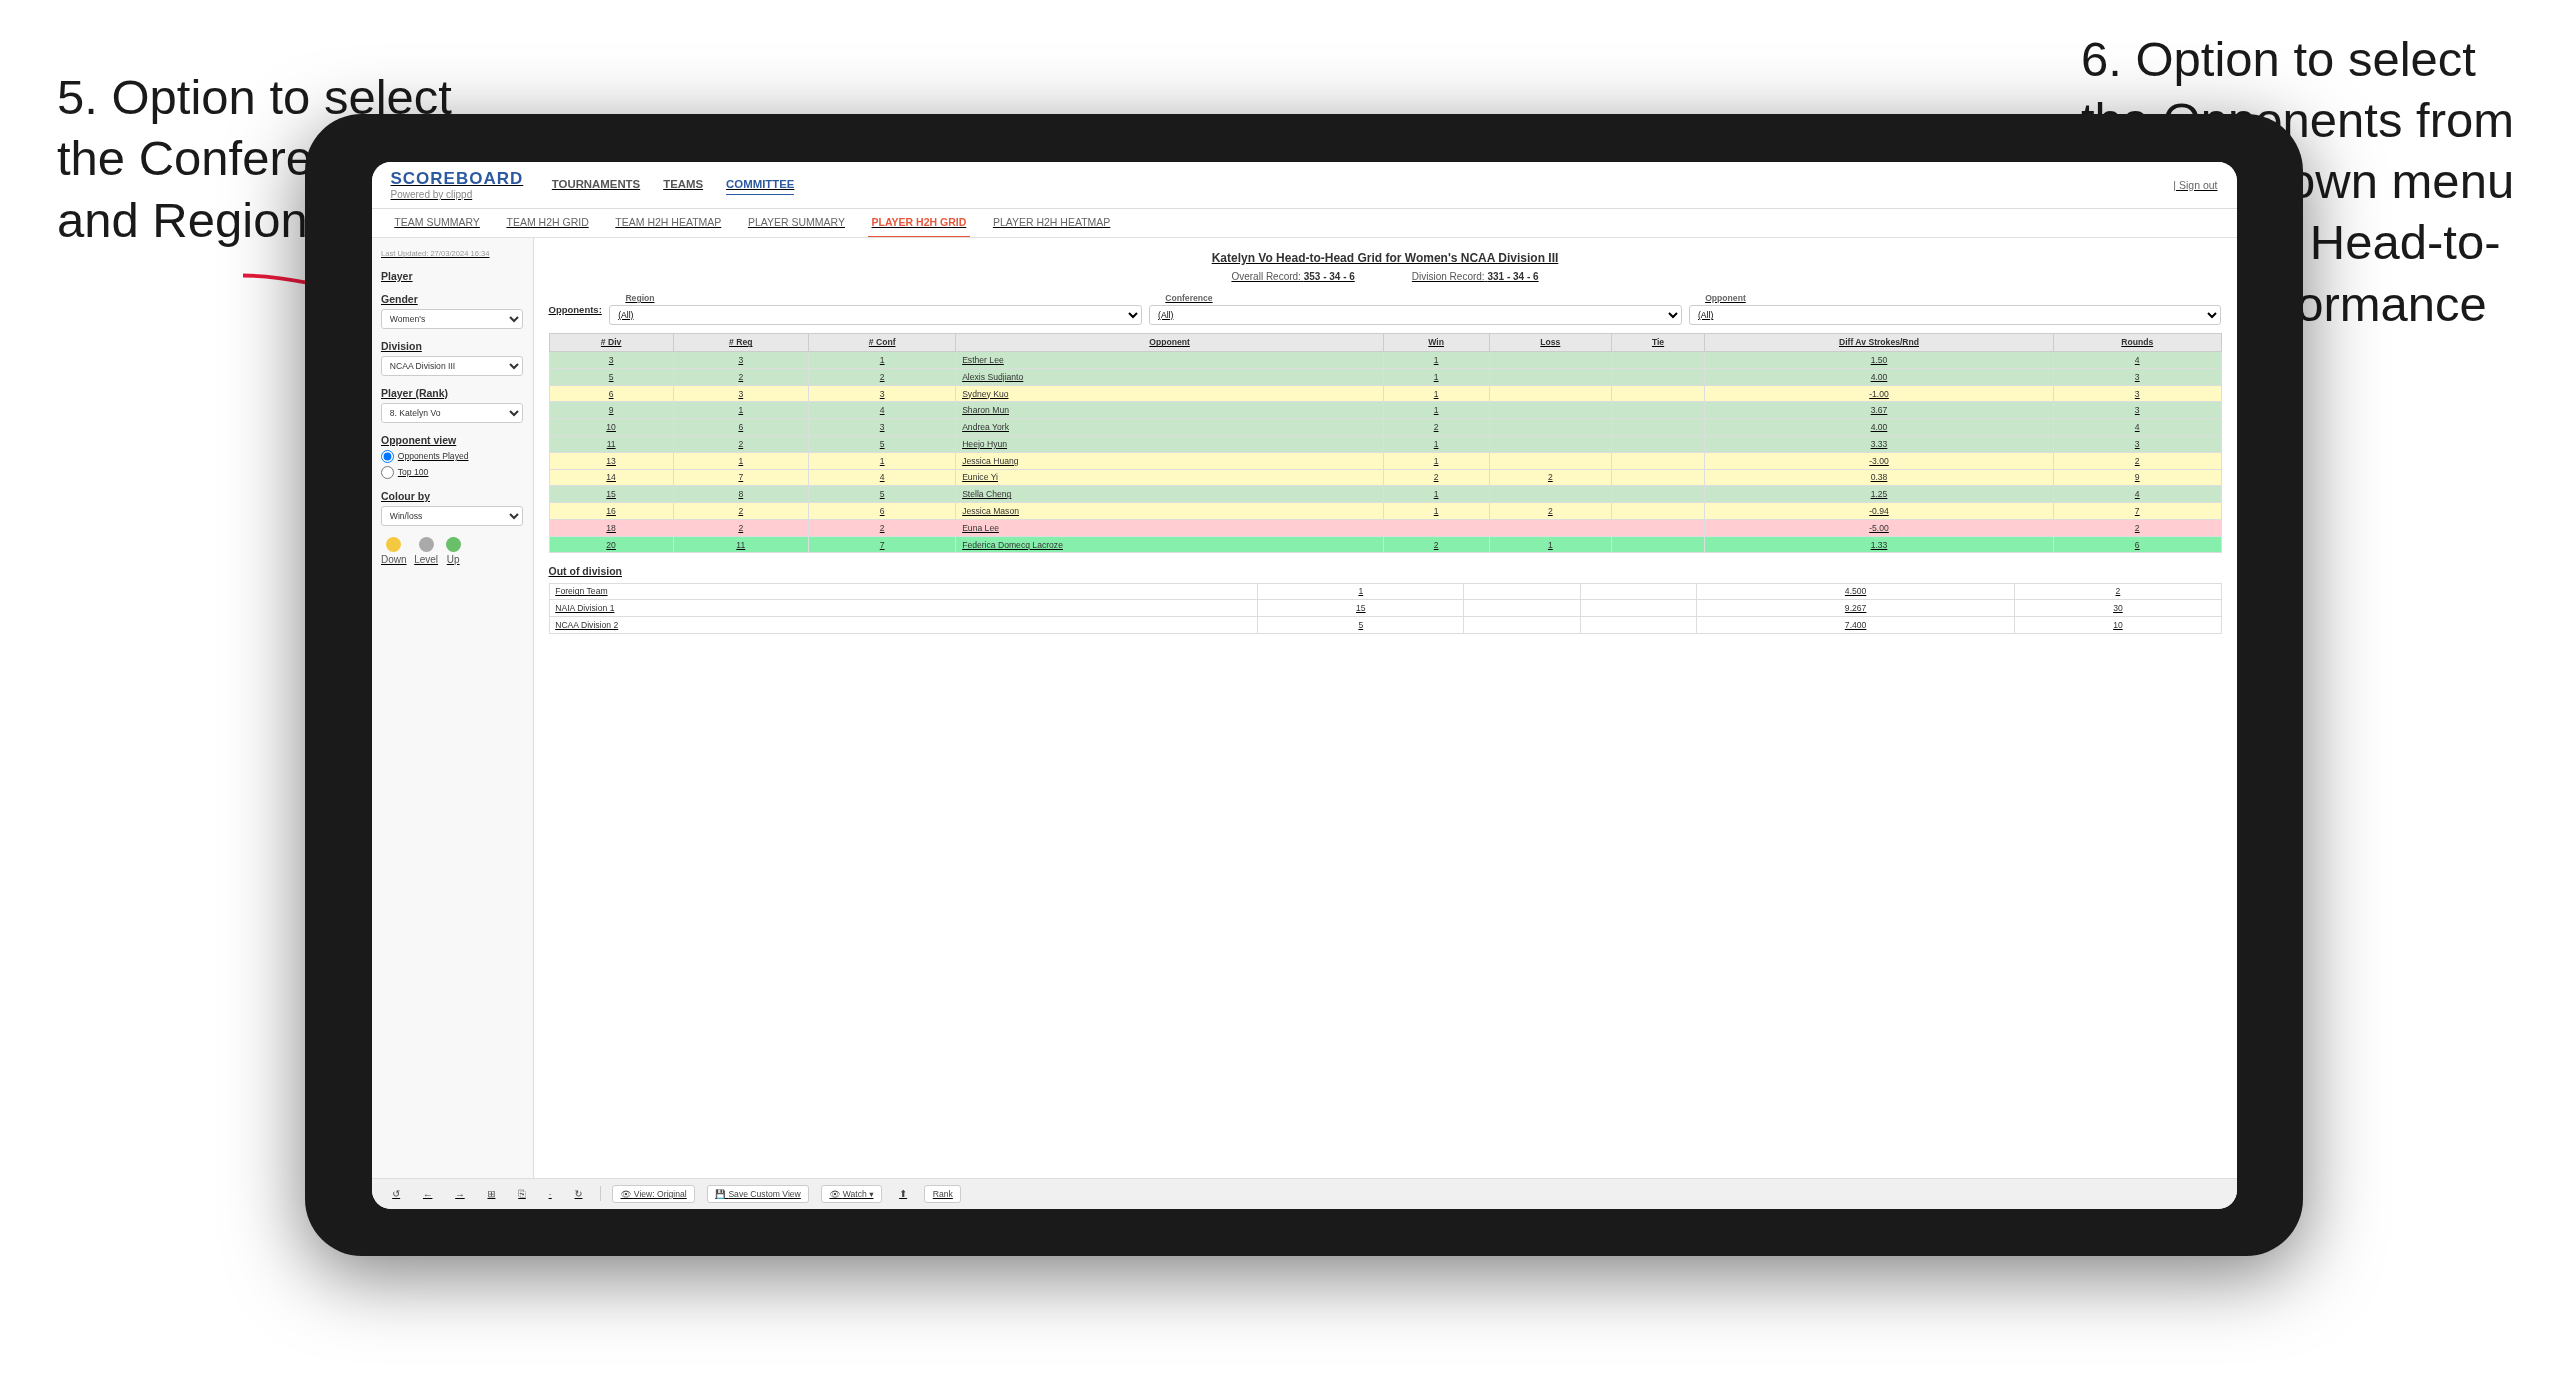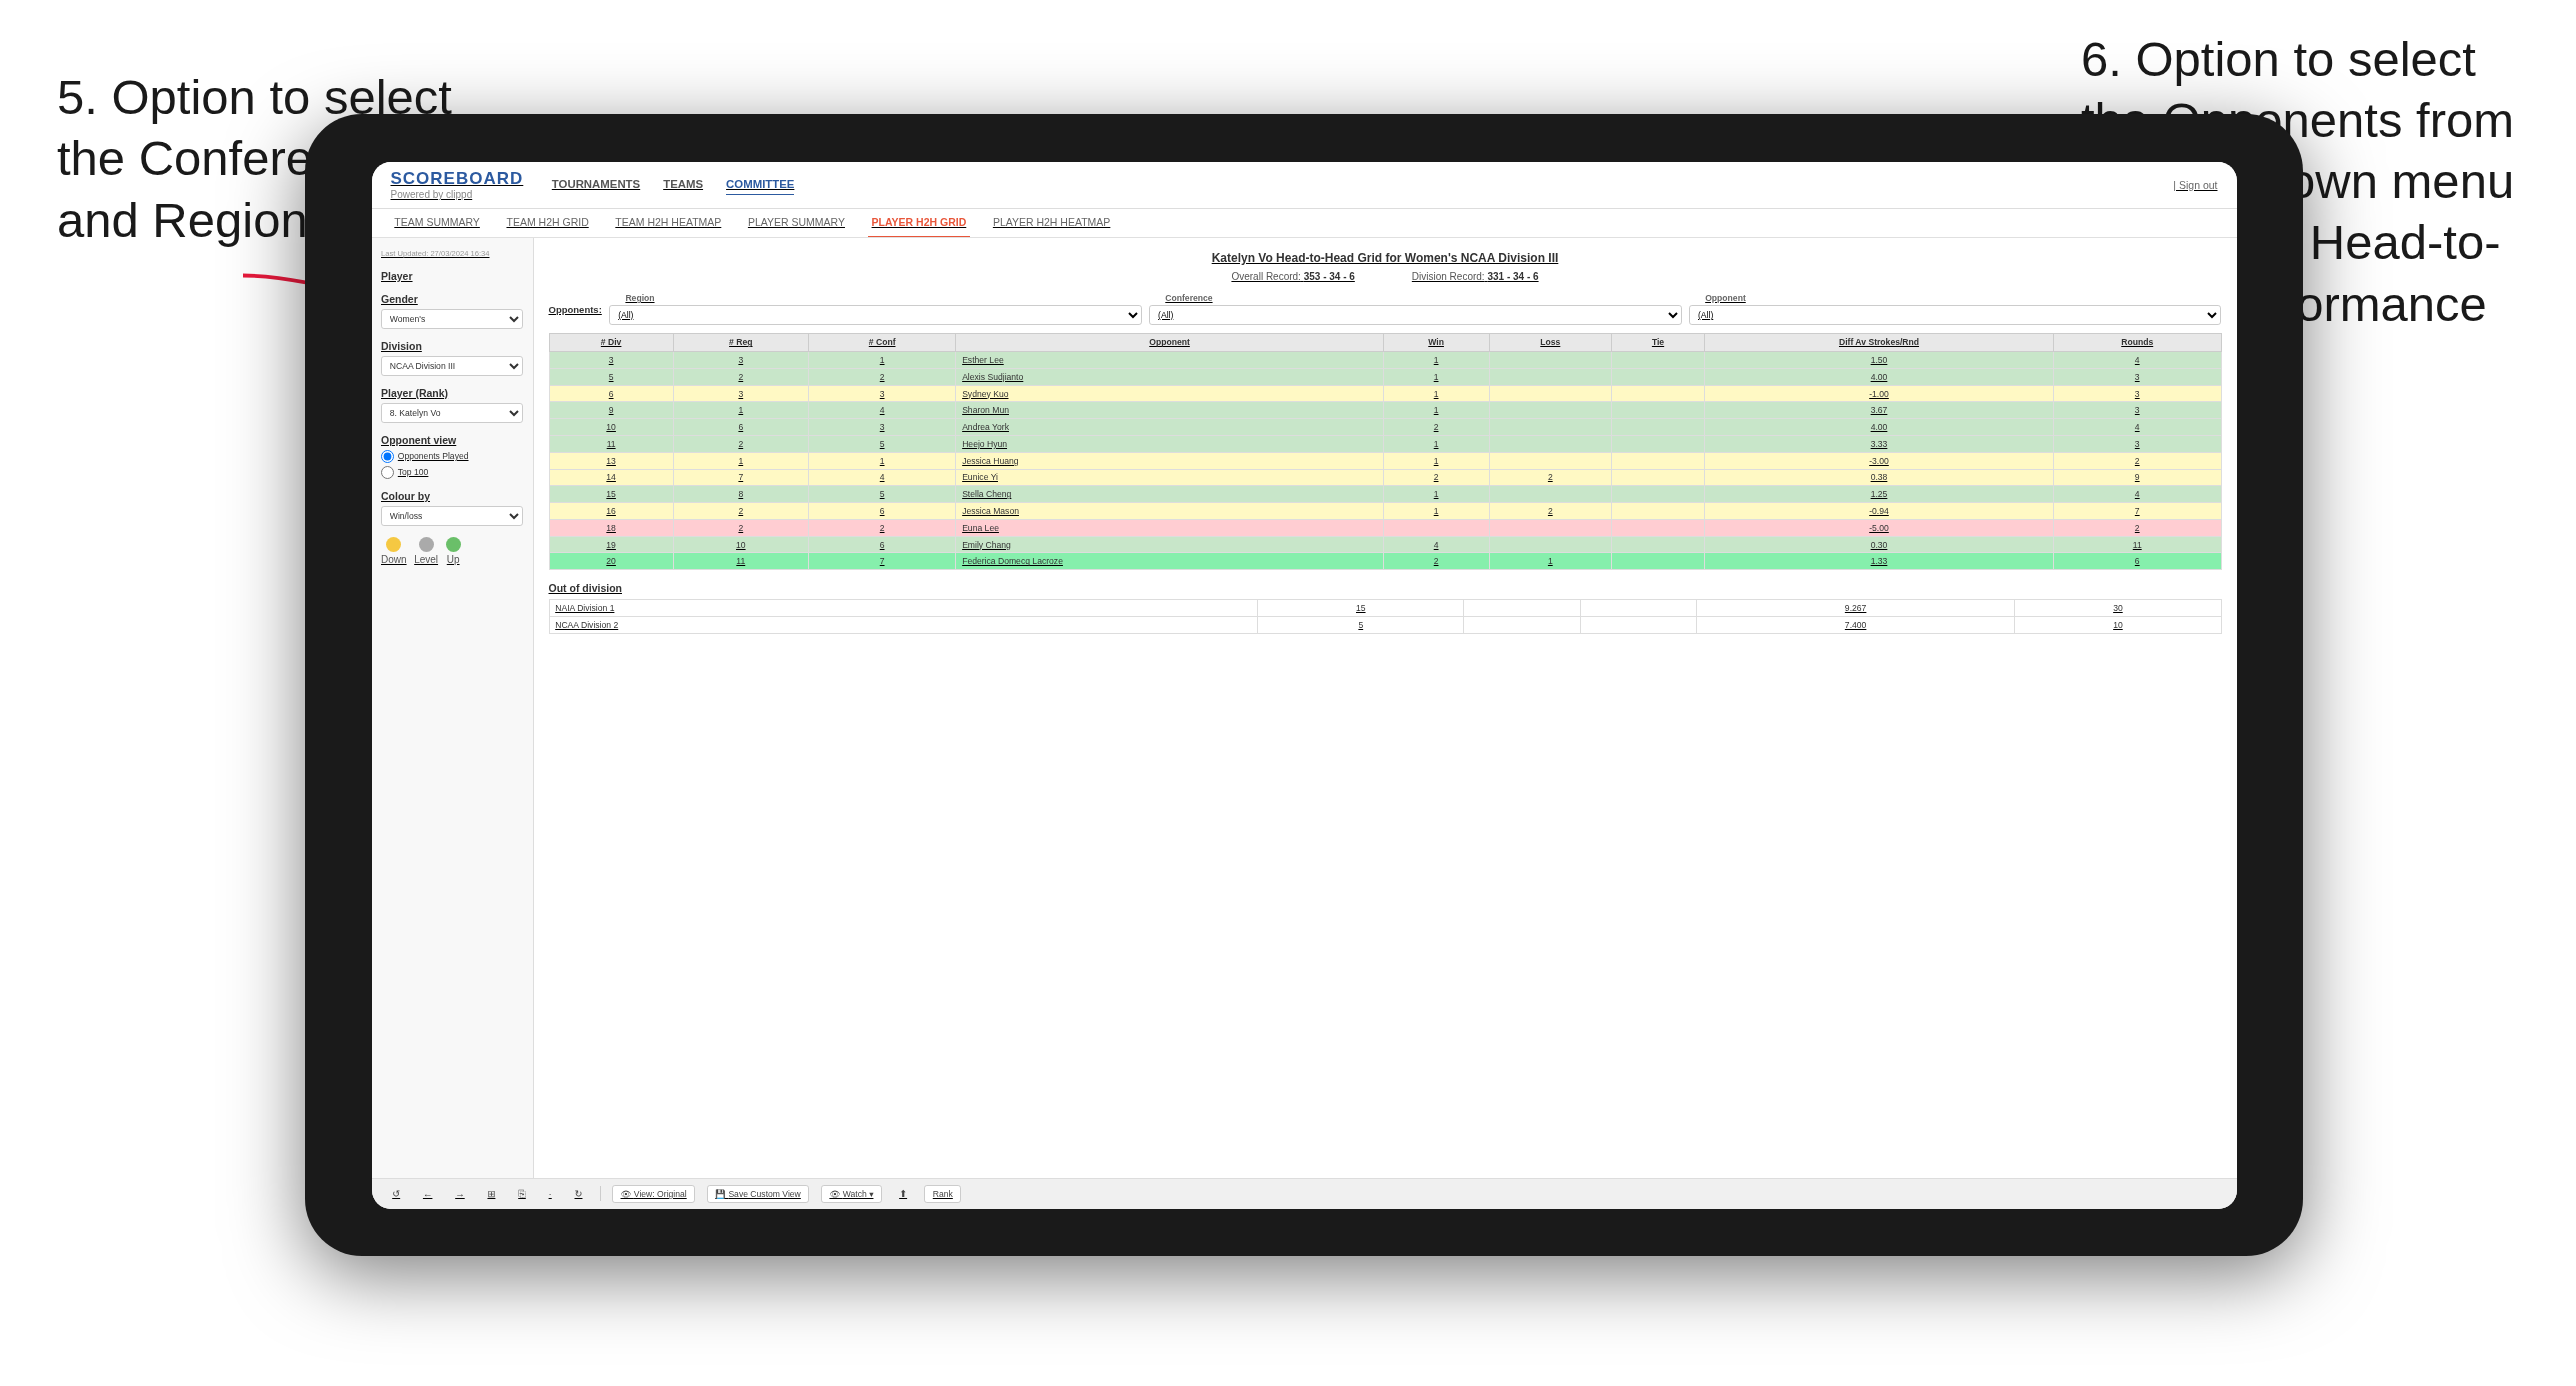--- a/index.html
+++ b/index.html
@@ -643,48 +643,45 @@
                 <td>18</td>
                 <td>2</td>
                 <td>2</td>
                 <td class="td-left">Euna Lee</td>
                 <td></td>
                 <td></td>
                 <td></td>
                 <td>-5.00</td>
                 <td>2</td>
               </tr>
-              <tr style="background: rgb(200, 230, 201);">
-                <td>19</td>
-                <td>10</td>
-                <td>6</td>
-                <td class="td-left">Emily Chang</td>
-                <td>4</td>
-                <td></td>
-                <td></td>
-                <td>0.30</td>
-                <td>11</td>
-              </tr>
               <tr style="background: #86efac;">
                 <td>20</td>
                 <td>11</td>
                 <td>7</td>
                 <td class="td-left">Federica Domecq Lacroze</td>
                 <td>2</td>
                 <td>1</td>
                 <td></td>
                 <td>1.33</td>
                 <td>6</td>
               </tr>
             </tbody>
         </table>
 
         <div class="out-of-division-title">Out of division</div>
         <table class="data-table">
           <tbody id="ood-tbody">
+          <tr>
+                <td class="td-left">Foreign Team</td>
+                <td>1</td>
+                <td></td>
+                <td></td>
+                <td>4.500</td>
+                <td>2</td>
+              </tr>
               <tr>
                 <td class="td-left">NAIA Division 1</td>
                 <td>15</td>
                 <td></td>
                 <td></td>
                 <td>9.267</td>
                 <td>30</td>
               </tr>
               <tr>
                 <td class="td-left">NCAA Division 2</td>

